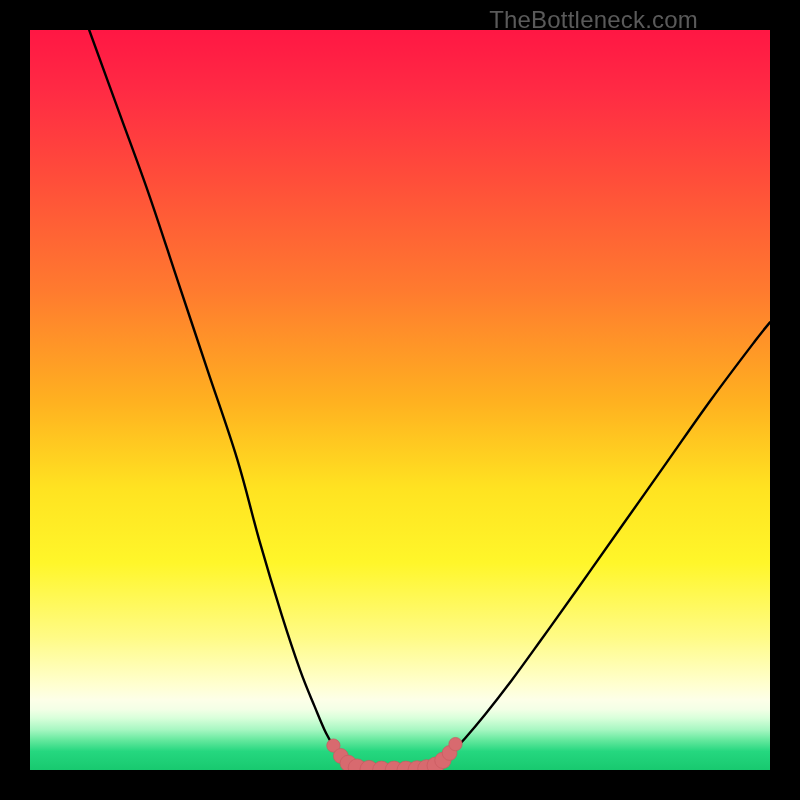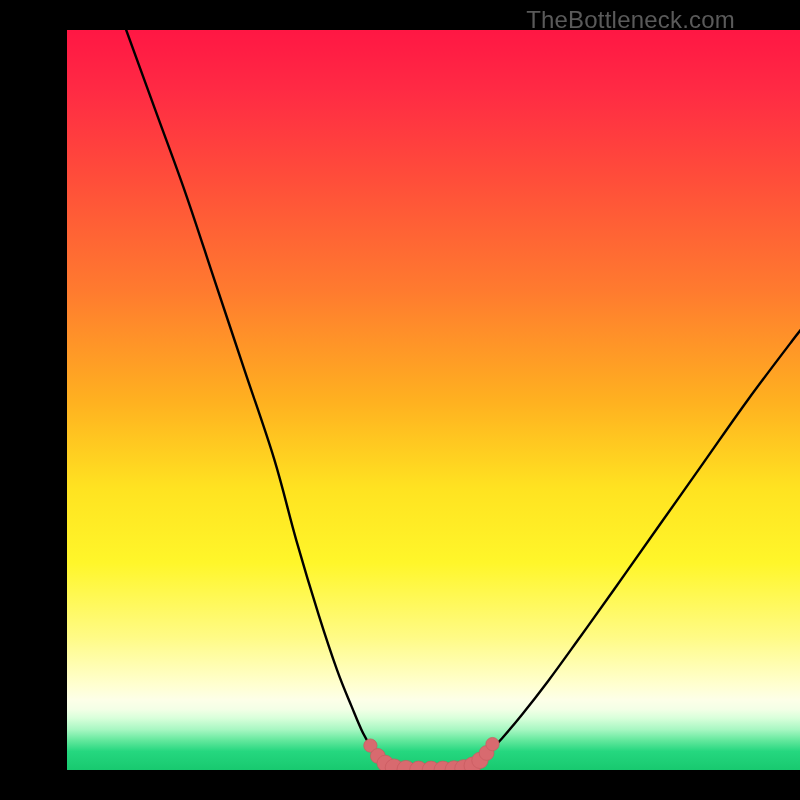--- a/index.html
+++ b/index.html
@@ -9,21 +9,20 @@
     height: 800px;
     overflow: hidden;
     background: #000;
     font-family: Arial, Helvetica, sans-serif;
   }
   .frame {
     position: relative;
     width: 712px;
     height: 800px;
     background: #000;
-    padding-left: 37px;
   }
   .watermark {
     position: absolute;
     top: 6px;
     right: 14px;
     color: #5a5a5a;
     font-size: 24px;
     font-weight: 400;
     letter-spacing: 0.2px;
     z-index: 10;

